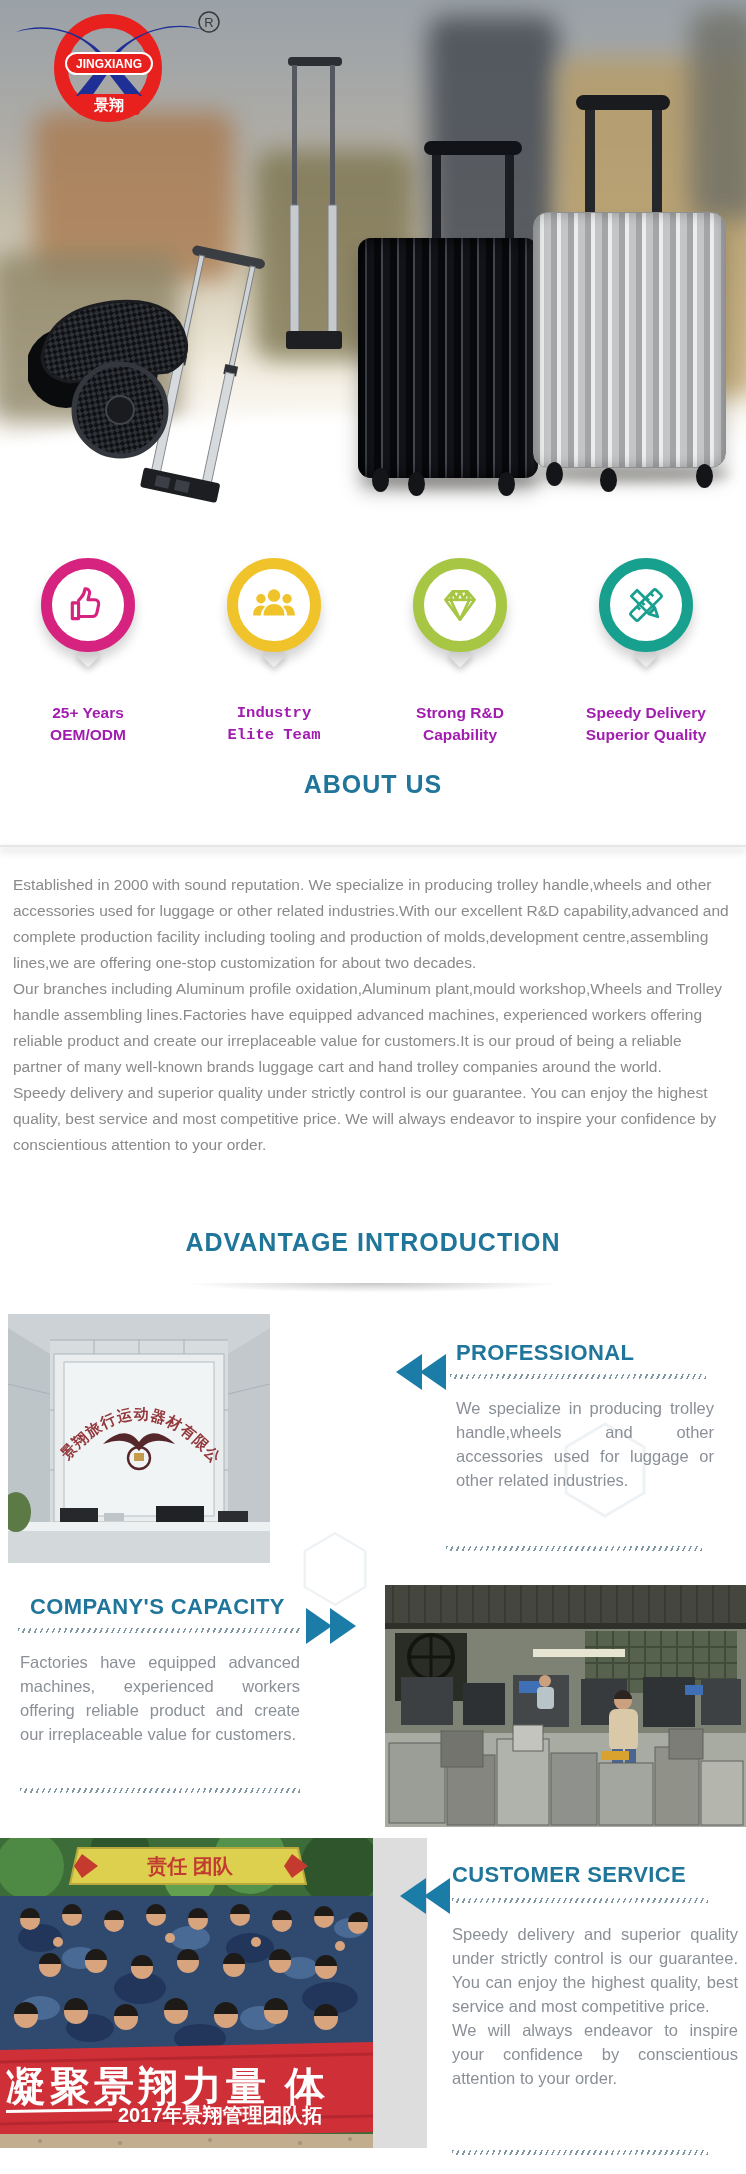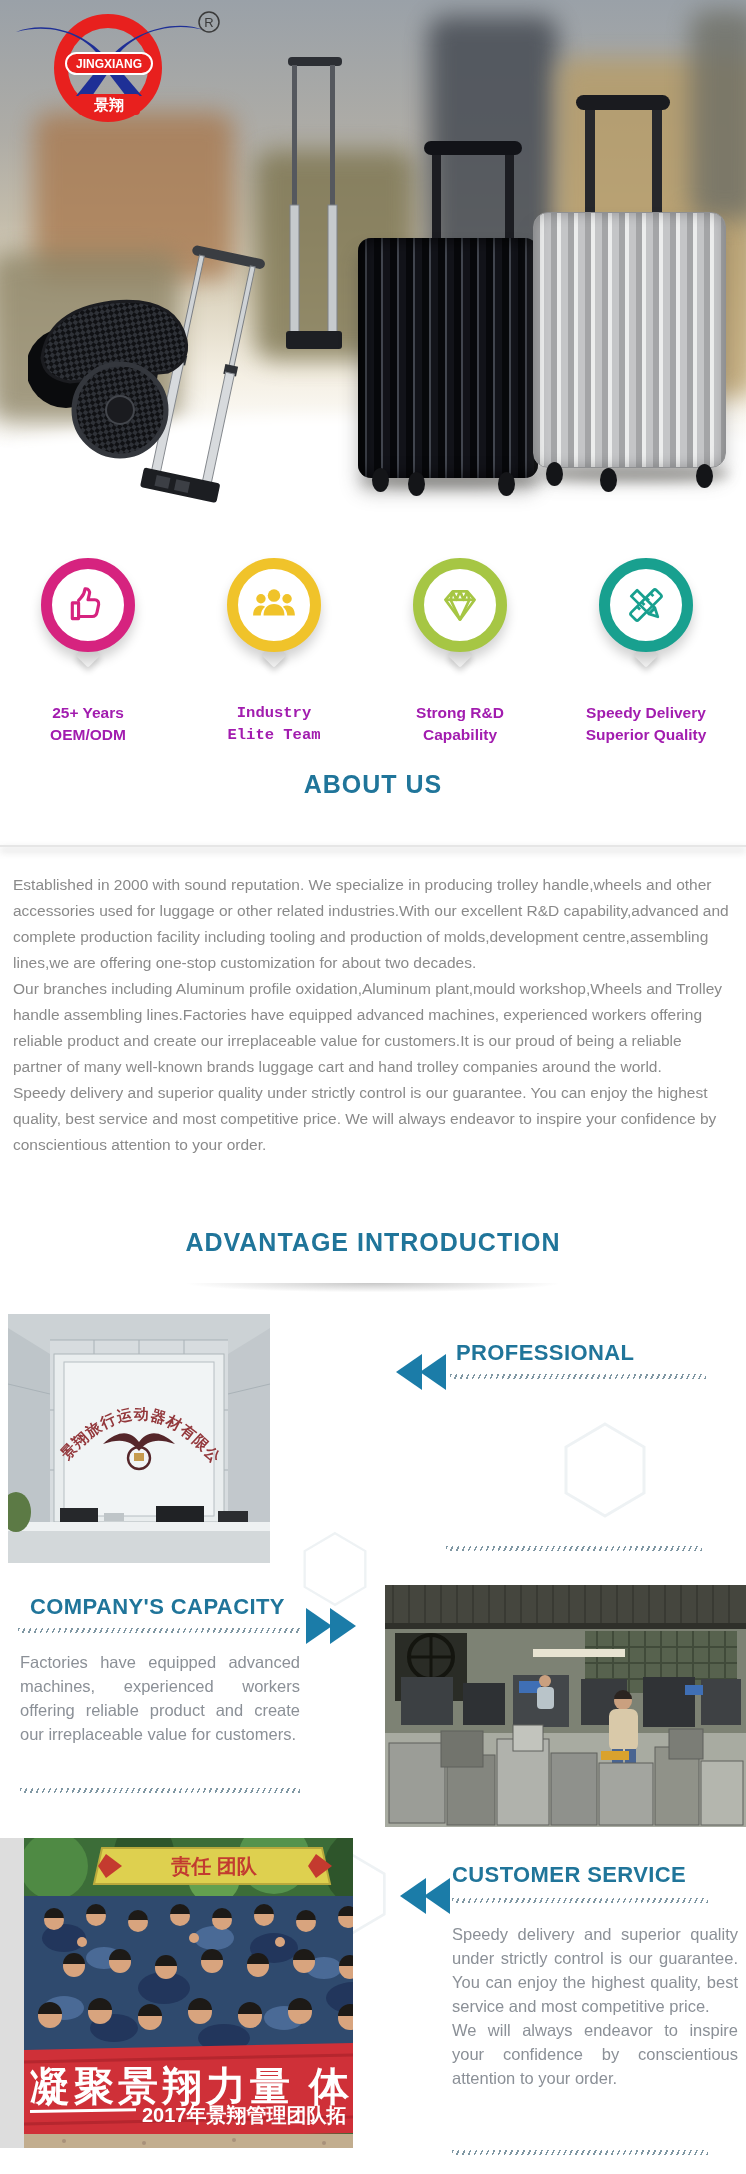--- a/index.html
+++ b/index.html
@@ -283,20 +283,23 @@
       <rect x="210" y="197" width="30" height="11" fill="#2b2d30"></rect>
       <ellipse cx="8" cy="198" rx="15" ry="20" fill="#5c7a45"></ellipse>
     </svg>
   </div>
   <svg class="arrow-svg" style="left:396px;top:1354px;" width="52" height="36" viewBox="0 0 52 36">
     <polygon points="0,18 26,0 26,36" fill="var(--arrow)"></polygon>
     <polygon points="24,18 50,0 50,36" fill="var(--arrow)"></polygon>
   </svg>
   <h3 class="sec-title" style="left:456px;top:1340px;">PROFESSIONAL</h3>
   <div class="dots" style="left:450px;top:1374px;width:256px;"></div>
+  <div class="sec-text" style="left:456px;top:1396px;width:258px;">
+    <p>We specialize in producing trolley handle,wheels and other accessories used for luggage or other related industries.</p>
+  </div>
   <div class="dots" style="left:446px;top:1546px;width:256px;"></div>
 
   <h3 class="sec-title" style="left:30px;top:1594px;">COMPANY'S  CAPACITY</h3>
   <svg class="arrow-svg" style="left:304px;top:1608px;" width="52" height="36" viewBox="0 0 52 36">
     <polygon points="52,18 26,0 26,36" fill="var(--arrow)"></polygon>
     <polygon points="28,18 2,0 2,36" fill="var(--arrow)"></polygon>
   </svg>
   <div class="dots" style="left:18px;top:1628px;width:282px;"></div>
   <div class="sec-text" style="left:20px;top:1650px;width:280px;">
     <p>Factories have equipped advanced machines, experienced workers offering reliable product and create our irreplaceable value for customers.</p>
@@ -376,21 +379,21 @@
         <rect x="214" y="178" width="54" height="62" fill="#a3a59f"></rect>
         <rect x="270" y="162" width="44" height="78" fill="#909289"></rect>
         <rect x="316" y="176" width="42" height="64" fill="#b4b6ae"></rect>
         <rect x="128" y="140" width="30" height="26" fill="#c2c4bd"></rect>
         <rect x="284" y="144" width="34" height="30" fill="#7b7d76"></rect>
       </g>
       <rect x="216" y="166" width="28" height="9" fill="#d9a22e"></rect>
     </svg>
   </div>
 
-  <div class="photo" style="left:0px;top:1838px;width:353px;height:310px;padding-left:24px;">
+  <div class="photo" style="left:0px;top:1838px;width:427px;height:310px;">
     <svg width="373" height="310" viewBox="0 0 373 310">
       <rect width="373" height="310" fill="#3c6d38"></rect>
       <circle cx="30" cy="28" r="34" fill="#4f8a44"></circle>
         <circle cx="120" cy="14" r="30" fill="#2e552b"></circle>
       <circle cx="250" cy="20" r="36" fill="#55934d"></circle>
         <circle cx="340" cy="30" r="40" fill="#2e552b"></circle>
       <circle cx="190" cy="40" r="26" fill="#63a04f"></circle>
       <polygon points="78,10 298,10 306,46 70,46" fill="#ded04f" stroke="#b9a93c" stroke-width="2"></polygon>
       <polygon points="82,16 98,28 82,40 74,28" fill="#c43a2f"></polygon>
       <polygon points="292,16 308,28 292,40 284,28" fill="#c43a2f"></polygon>

